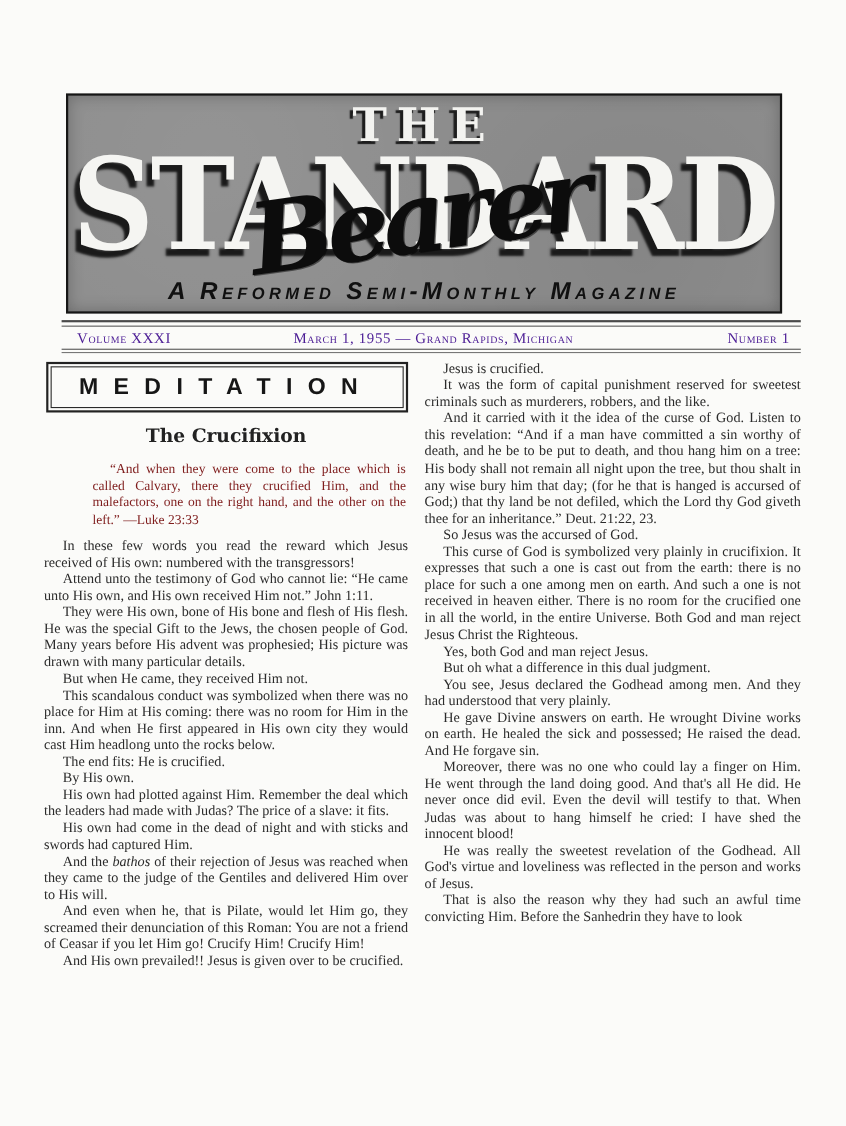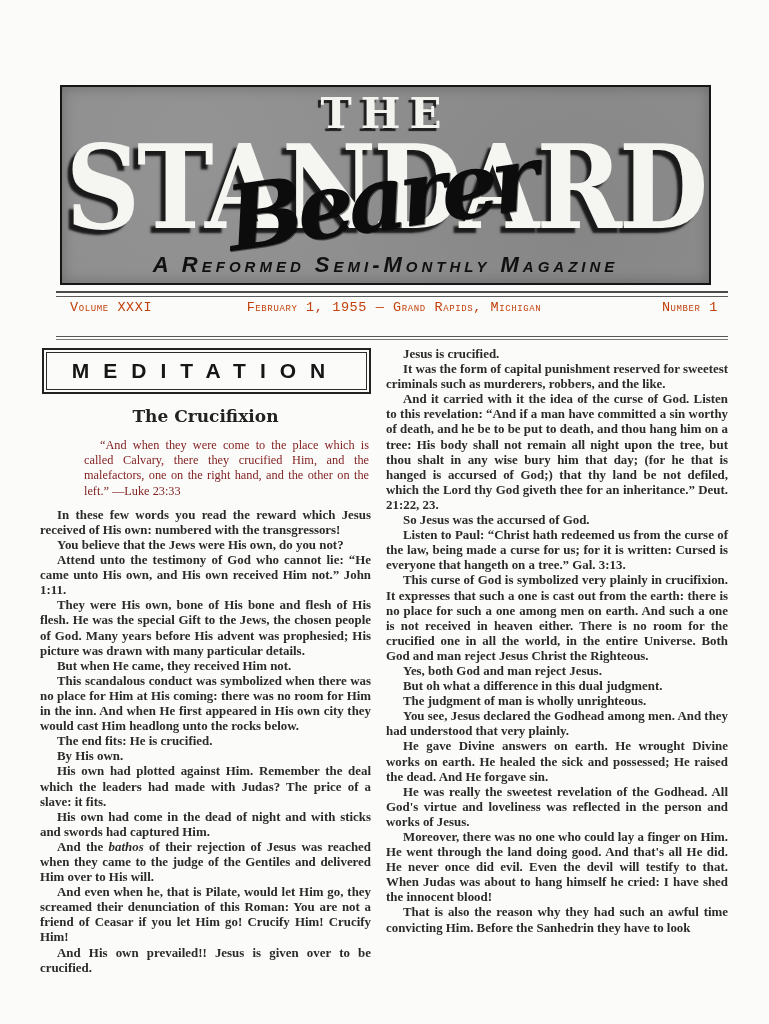--- a/index.html
+++ b/index.html
@@ -80,26 +80,25 @@
     margin:1px 41px 0 56px;
     height:2px;
     border-top:1px solid #555;
     border-bottom:1px solid #777;
   }
   .issue-line{
     display:grid;
     grid-template-columns:1fr auto 1fr;
     align-items:center;
     margin:0 41px 0 56px;
-    padding:3px 10px 20px 14px;
+    padding:3px 10px 0 14px;
     font-variant:small-caps;
     font-size:13.5px;
     letter-spacing:.6px;
-    color:#c2410c;
-    font-family:Liberation Mono, monospace;
+    color:#4c1d95;
   }
   .issue-line .left{justify-self:start;}
   .issue-line .center{justify-self:center;}
   .issue-line .right{justify-self:end;}
 
   
   .content{
     display:flex;
     gap:15px;
     margin:7px 41px 0 40px;
@@ -139,87 +138,83 @@
     text-indent:16px;
     color:#7f1d1d;
   }
   .bodytext p{
     margin:0;
     text-indent:17px;
     text-align:justify;
     font-size:12.9px;
     line-height:15.1px;
     color:#2b2b2b;
-    font-weight:bold;
   }
 </style>
 </head>
 <body>
 
 <div class="page">
 
   <div class="smudge" style="left:60px;top:71px;width:16px;height:5px;"></div>
   <div class="smudge" style="left:430px;top:84px;width:10px;height:3px;"></div>
 
   <div class="banner">
     <div class="banner-the">THE</div>
     <div class="banner-standard">STANDARD</div>
     <div class="banner-bearer">Bearer</div>
     <div class="banner-tagline">A Reformed Semi-Monthly Magazine</div>
   </div>
 
   <div class="rule-double"></div>
   <div class="issue-line">
     <span class="left">Volume XXXI</span>
-    <span class="center">February 1, 1955 — Grand Rapids, Michigan</span>
+    <span class="center">March 1, 1955 — Grand Rapids, Michigan</span>
     <span class="right">Number 1</span>
   </div>
   <div class="rule-single"></div>
 
   <div class="content">
 
     <div class="col-left">
       <div class="med-box">
         <div class="med-box-inner">MEDITATION</div>
       </div>
       <div class="article-title">The Crucifixion</div>
       <p class="epigraph">
         <span>“And when they were come to the place which is called Calvary, there they crucified Him, and the malefactors, one on the right hand, and the other on the left.”</span>
         <span>—Luke 23:33</span>
       </p>
       <div class="bodytext">
           <p>In these few words you read the reward which Jesus received of His own: numbered with the transgressors!</p>
-          <p>You believe that the Jews were His own, do you not?</p>
           <p>Attend unto the testimony of God who cannot lie: “He came unto His own, and His own received Him not.” John 1:11.</p>
           <p>They were His own, bone of His bone and flesh of His flesh.  He was the special Gift to the Jews, the chosen people of God.  Many years before His advent was prophesied; His picture was drawn with many particular details.</p>
           <p>But when He came, they received Him not.</p>
           <p>This scandalous conduct was symbolized when there was no place for Him at His coming: there was no room for Him in the inn.  And when He first appeared in His own city they would cast Him headlong unto the rocks below.</p>
           <p>The end fits: He is crucified.</p>
           <p>By His own.</p>
           <p>His own had plotted against Him.  Remember the deal which the leaders had made with Judas?  The price of a slave: it fits.</p>
           <p>His own had come in the dead of night and with sticks and swords had captured Him.</p>
           <p>And the <i>bathos</i> of their rejection of Jesus was reached when they came to the judge of the Gentiles and delivered Him over to His will.</p>
           <p>And even when he, that is Pilate, would let Him go, they screamed their denunciation of this Roman: You are not a friend of Ceasar if you let Him go!  Crucify Him!  Crucify Him!</p>
           <p>And His own prevailed!!  Jesus is given over to be crucified.</p>
         </div>
     </div>
 
     <div class="col-right">
       <div class="bodytext">
           <p>Jesus is crucified.</p>
           <p>It was the form of capital punishment reserved for sweetest criminals such as murderers, robbers, and the like.</p>
           <p>And it carried with it the idea of the curse of God.  Listen to this revelation: “And if a man have committed a sin worthy of death, and he be to be put to death, and thou hang him on a tree: His body shall not remain all night upon the tree, but thou shalt in any wise bury him that day; (for he that is hanged is accursed of God;) that thy land be not defiled, which the Lord thy God giveth thee for an inheritance.” Deut. 21:22, 23.</p>
           <p>So Jesus was the accursed of God.</p>
-          <p>Listen to Paul: “Christ hath redeemed us from the curse of the law, being made a curse for us; for it is written: Cursed is everyone that hangeth on a tree.” Gal. 3:13.</p>
           <p>This curse of God is symbolized very plainly in crucifixion.  It expresses that such a one is cast out from the earth: there is no place for such a one among men on earth.  And such a one is not received in heaven either.  There is no room for the crucified one in all the world, in the entire Universe.  Both God and man reject Jesus Christ the Righteous.</p>
           <p>Yes, both God and man reject Jesus.</p>
           <p>But oh what a difference in this dual judgment.</p>
-          <p>The judgment of man is wholly unrighteous.</p>
           <p>You see, Jesus declared the Godhead among men.  And they had understood that very plainly.</p>
           <p>He gave Divine answers on earth.  He wrought Divine works on earth.  He healed the sick and possessed; He raised the dead.  And He forgave sin.</p>
+          <p>Moreover, there was no one who could lay a finger on Him.  He went through the land doing good.  And that's all He did.  He never once did evil.  Even the devil will testify to that.  When Judas was about to hang himself he cried: I have shed the innocent blood!</p>
           <p>He was really the sweetest revelation of the Godhead.  All God's virtue and loveliness was reflected in the person and works of Jesus.</p>
-          <p>Moreover, there was no one who could lay a finger on Him.  He went through the land doing good.  And that's all He did.  He never once did evil.  Even the devil will testify to that.  When Judas was about to hang himself he cried: I have shed the innocent blood!</p>
           <p>That is also the reason why they had such an awful time convicting Him.  Before the Sanhedrin they have to look</p>
         </div>
     </div>
 
   </div>
 </div>
 
 </body></html>

